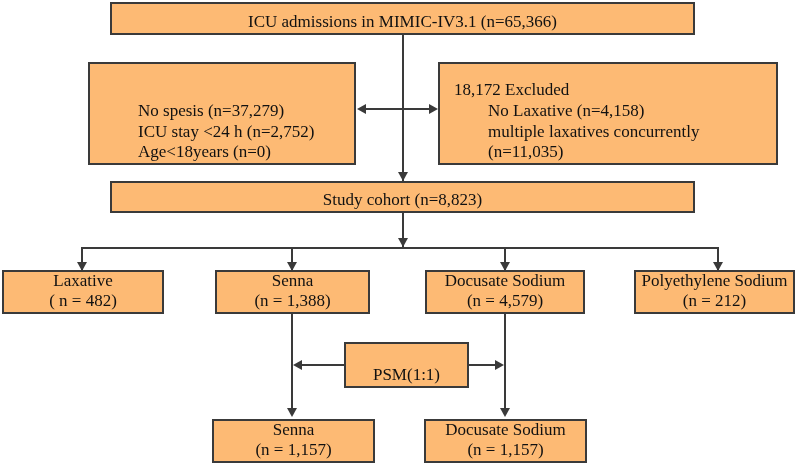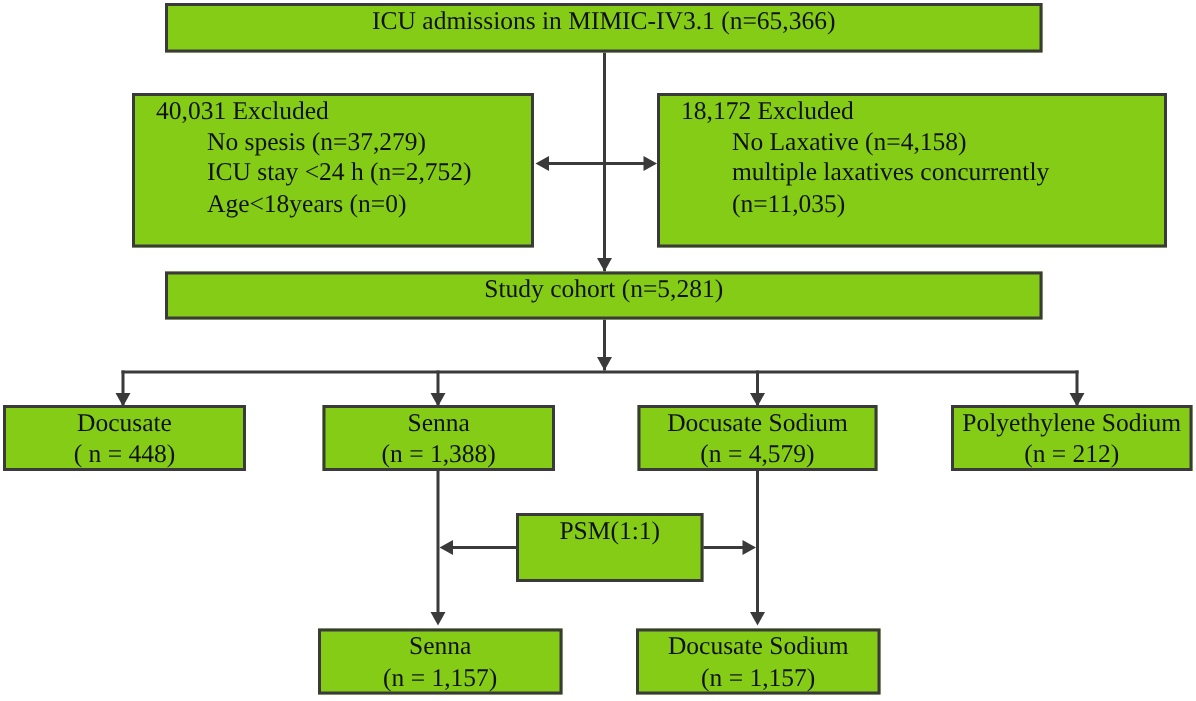--- a/index.html
+++ b/index.html
@@ -13,25 +13,25 @@
     height: 467px;
     background: #ffffff;
     font-family: "Liberation Serif", "DejaVu Serif", serif;
     color: #111111;
     overflow: hidden;
   }
   .box {
     position: absolute;
     box-sizing: border-box;
     border: 2px solid #3a3a3a;
-    background: #84cc16;
+    background: #fdba74;
     display: flex;
     flex-direction: column;
     align-items: center;
-    justify-content: flex-start;
+    justify-content: flex-end;
     text-align: center;
     line-height: 1.22;
     font-size: 17px;
     z-index: 3;
   }
   .box.left-align {
     align-items: flex-start;
     text-align: left;
     padding-left: 14px;
   }
@@ -78,61 +78,60 @@
 <div id="flowchart">
 
   <div class="box" style="left:110px; top:2px; width:585px; height:33px;">
     <span class="ln">ICU admissions in MIMIC-IV3.1 (n=65,366)</span>
   </div>
 
   <div class="line vline" style="left:402px; top:35px; height:146px;"></div>
   <div class="arrow-down" style="left:398px; top:172px;"></div>
 
   <div class="box left-align" style="left:88px; top:62px; width:268px; height:103px;">
-    <span class="ln">40,031 Excluded</span>
     <span class="ln indent">No spesis (n=37,279)</span>
     <span class="ln indent">ICU stay &lt;24 h (n=2,752)</span>
     <span class="ln indent">Age&lt;18years (n=0)</span>
   </div>
 
   <div class="box left-align" style="left:438px; top:62px; width:340px; height:103px;">
     <span class="ln">18,172 Excluded</span>
     <span class="ln indent">No Laxative (n=4,158)</span>
     <span class="ln indent">multiple laxatives concurrently</span>
     <span class="ln indent">(n=11,035)</span>
   </div>
 
   <div class="line hline" style="left:365px; top:108px; width:65px;"></div>
   <div class="arrow-left" style="left:357px; top:104px;"></div>
   <div class="arrow-right" style="left:429px; top:104px;"></div>
 
   <div class="box" style="left:110px; top:181px; width:585px; height:32px;">
-    <span class="ln">Study cohort (n=5,281)</span>
+    <span class="ln">Study cohort (n=8,823)</span>
   </div>
 
   <div class="line vline" style="left:402px; top:213px; height:34px;"></div>
   <div class="arrow-down" style="left:398px; top:238px;"></div>
 
   <div class="line hline" style="left:81px; top:247px; width:638px;"></div>
 
   <div class="line vline" style="left:81px; top:247px; height:24px;"></div>
   <div class="arrow-down" style="left:77px; top:262px;"></div>
 
   <div class="line vline" style="left:291px; top:247px; height:24px;"></div>
   <div class="arrow-down" style="left:287px; top:262px;"></div>
 
   <div class="line vline" style="left:504px; top:247px; height:24px;"></div>
   <div class="arrow-down" style="left:500px; top:262px;"></div>
 
   <div class="line vline" style="left:717px; top:247px; height:24px;"></div>
   <div class="arrow-down" style="left:713px; top:262px;"></div>
 
   <div class="box" style="left:2px; top:270px; width:162px; height:44px;">
-    <span class="ln">Docusate</span>
-    <span class="ln">( n = 448)</span>
+    <span class="ln">Laxative</span>
+    <span class="ln">( n = 482)</span>
   </div>
 
   <div class="box" style="left:215px; top:270px; width:155px; height:44px;">
     <span class="ln">Senna</span>
     <span class="ln">(n = 1,388)</span>
   </div>
 
   <div class="box" style="left:425px; top:270px; width:160px; height:44px;">
     <span class="ln">Docusate Sodium</span>
     <span class="ln">(n = 4,579)</span>

